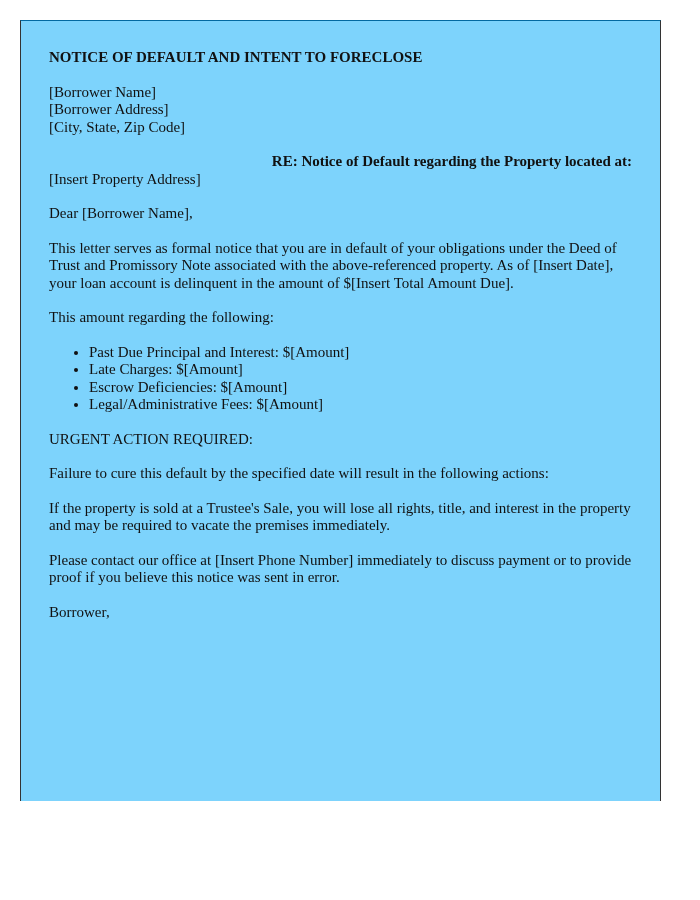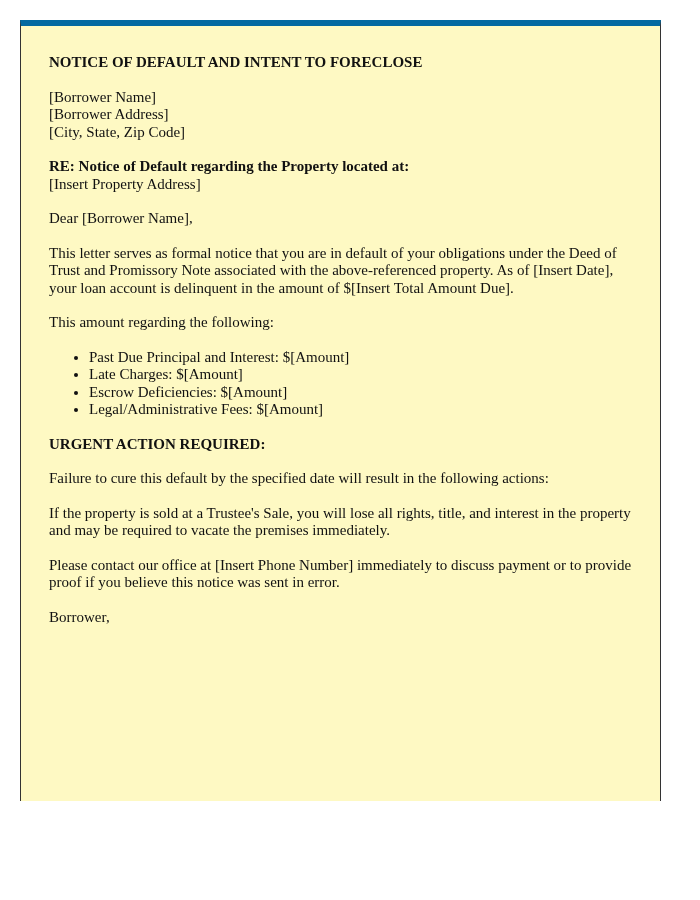--- a/index.html
+++ b/index.html
@@ -17,53 +17,54 @@
       line-height: 17.5px;
       color: #111111;
     }
     .page-frame {
       position: absolute;
       left: 20px;
       top: 20px;
       width: 641px;
       height: 781px;
       box-sizing: border-box;
-      border-top: 6px solid #0369a1;
+      border-top: 1px solid #0369a1;
       border-left: 1px solid #333333;
       border-right: 1px solid #333333;
       padding: 28px 28px 0 28px;
       overflow: hidden;
-      background: #fef9c3;
+      background: #7dd3fc;
     }
     .doc-title {
       font-weight: bold;
       font-size: 15px;
       margin: 0 0 17px 0;
     }
     p {
       margin: 0 0 17px 0;
     }
     .line {
       display: block;
     }
     .bold {
       font-weight: bold;
+      text-align: right;
     }
     ul, ol {
       margin: 0 0 17px 0;
       padding-left: 40px;
     }
     ul li {
       list-style-type: disc;
     }
     ol li {
       list-style-type: decimal;
     }
     .section-heading {
-      font-weight: bold;
+      font-weight: normal;
       margin: 8px 0 17px 0;
     }
   </style>
 </head>
 <body>
 
 <div class="page-frame">
 
   <div class="doc-title">NOTICE OF DEFAULT AND INTENT TO FORECLOSE</div>
 

